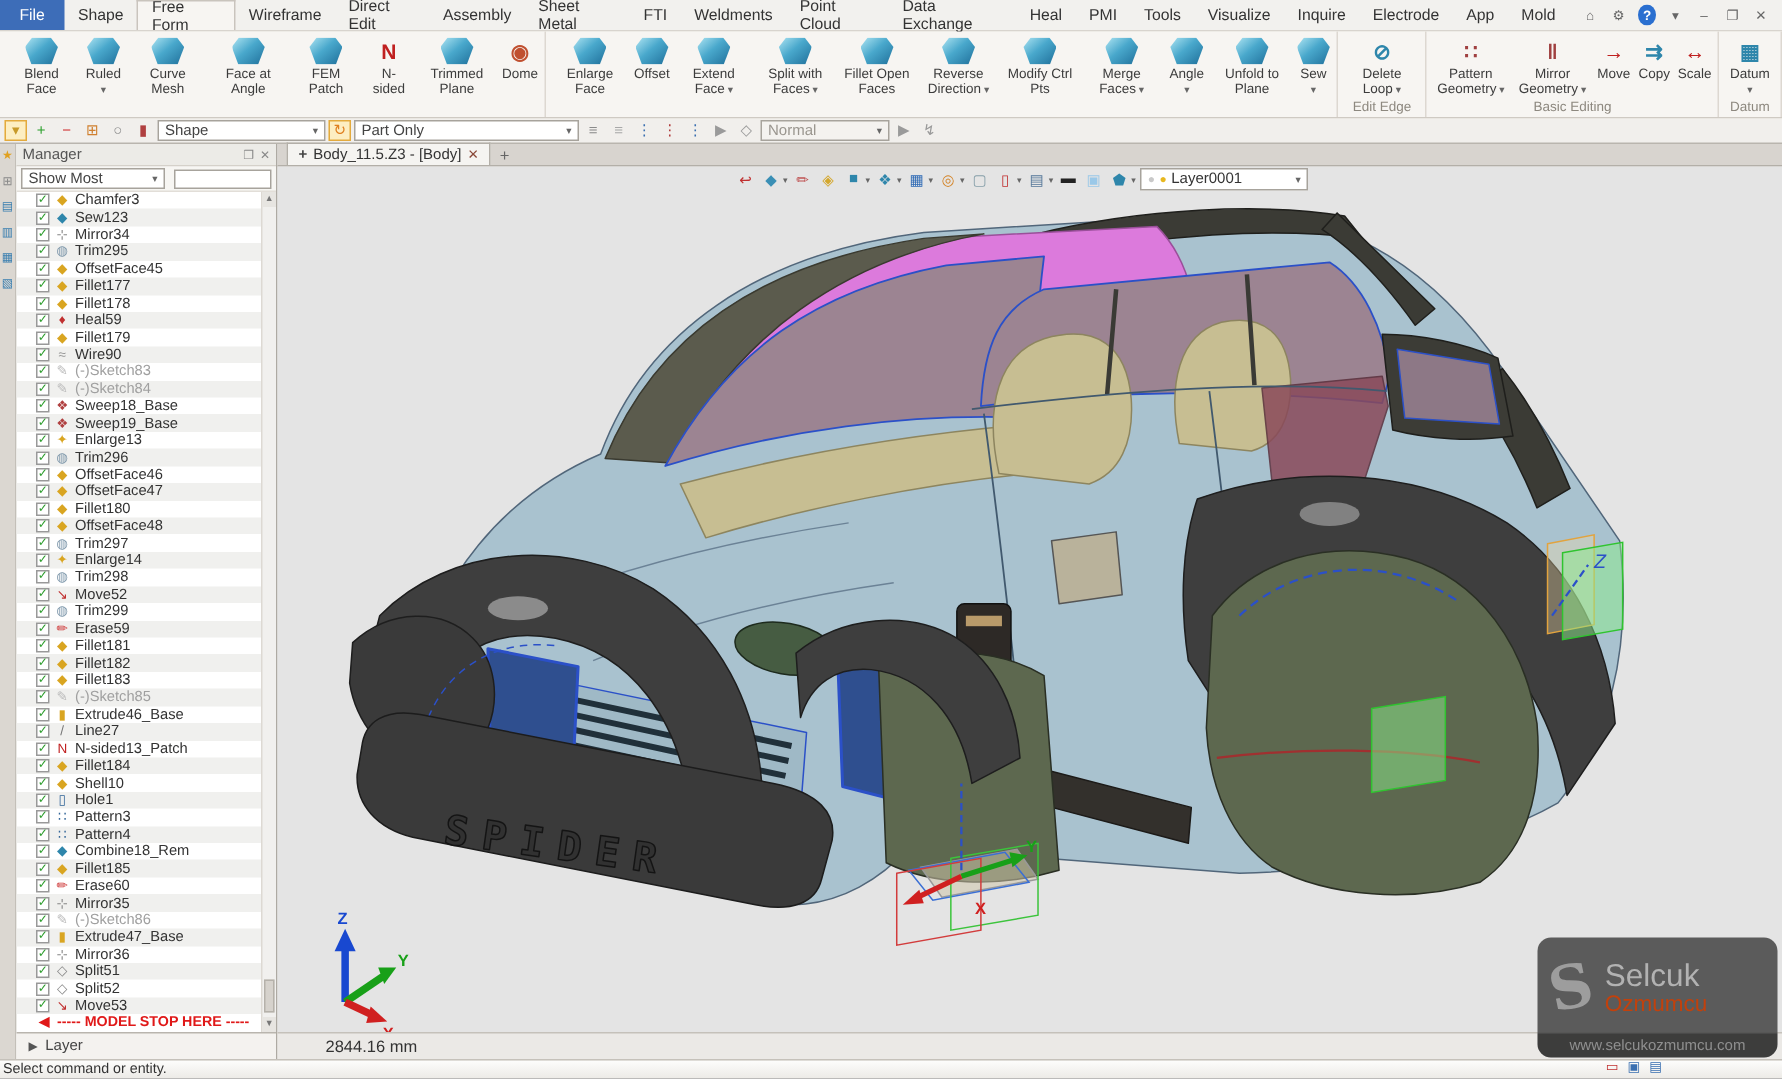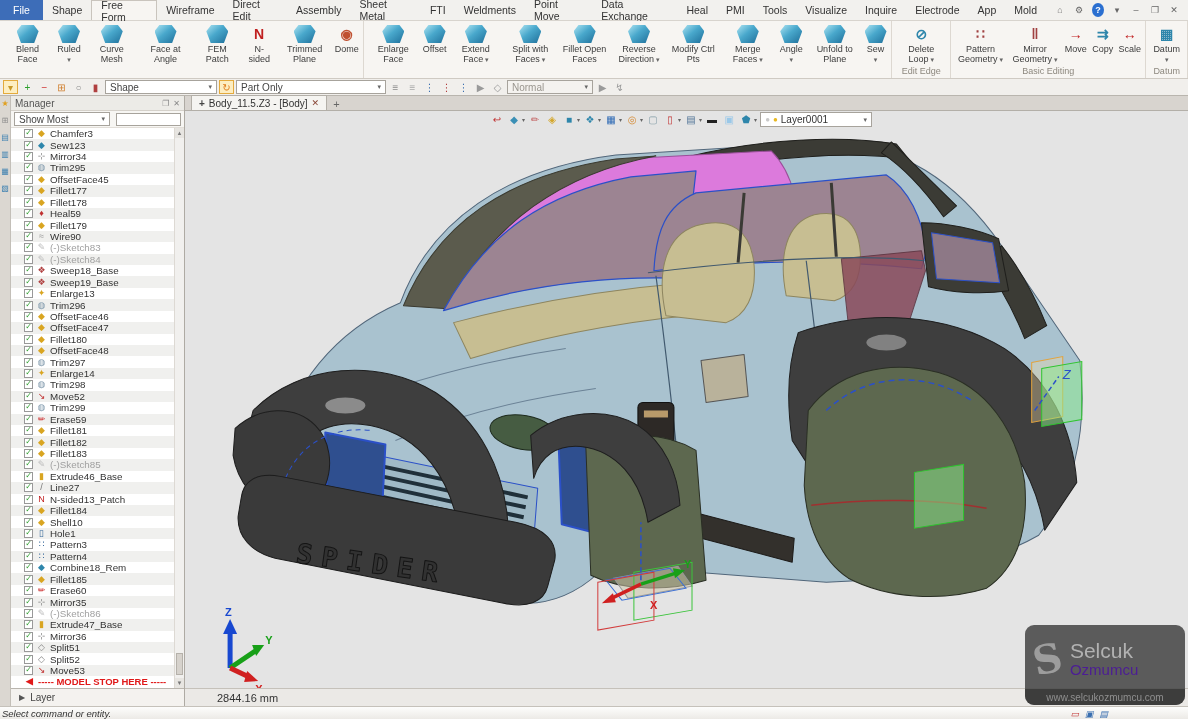--- a/index.html
+++ b/index.html
@@ -79,44 +79,44 @@
   svg.canvas{position:absolute;inset:0;width:100%;height:100%;}
 
   .dimrow{height:18px;background:#ebe9e6;border-top:1px solid #c5c1ba;display:flex;align-items:center;padding-left:32px;font-size:11px;color:#333;}
 
   .watermark{position:absolute;right:3px;bottom:1px;width:160px;height:80px;background:rgba(72,72,72,0.88);
        border-radius:9px;z-index:6;display:flex;flex-direction:column;color:#a9a9a9;overflow:hidden;}
   .wm-top{flex:1;display:flex;align-items:center;padding:4px 8px 0 8px;gap:8px;}
   .wm-logo{font-family:"DejaVu Serif",serif;font-size:40px;font-weight:bold;color:#9d9d9d;transform:rotate(-12deg);line-height:0.8;}
   .wm-names{display:flex;flex-direction:column;line-height:1.05;}
   .wm-name1{font-size:21px;color:#b2b2b2;}
-  .wm-name2{font-size:15px;color:#4c1d95;}
+  .wm-name2{font-size:15px;color:#c2410c;}
   .wm-url{height:16px;background:rgba(40,40,40,0.6);font-size:10px;color:#8f8f8f;display:flex;align-items:center;justify-content:center;}
 
-  .msgbar{height:13px;background:linear-gradient(#fdfdfc,#eceae6);border-top:1px solid #c5c1ba;display:flex;align-items:flex-end;padding:0 2px;font-size:9.5px;color:#333;font-style:italic;}
+  .msgbar{height:13px;background:linear-gradient(#fdfdfc,#eceae6);border-top:1px solid #c5c1ba;display:flex;align-items:flex-start;padding:0 2px;font-size:9.5px;color:#333;}
   .msgbar .micons{margin-left:auto;margin-right:78px;display:flex;gap:6px;}
   .msgbar .micons span{font-size:9px;line-height:1;}
 </style>
 </head>
 <body>
 
 <div id="app">
 
   <div class="menubar">
     <span id="menu-tabs" style="display:flex;align-items:stretch;">
         <span class="mtab file">File</span>
         <span class="mtab">Shape</span>
         <span class="mtab active">Free Form</span>
         <span class="mtab">Wireframe</span>
         <span class="mtab">Direct Edit</span>
         <span class="mtab">Assembly</span>
         <span class="mtab">Sheet Metal</span>
         <span class="mtab">FTI</span>
         <span class="mtab">Weldments</span>
-        <span class="mtab">Point Move</span>
+        <span class="mtab">Point Cloud</span>
         <span class="mtab">Data Exchange</span>
         <span class="mtab">Heal</span>
         <span class="mtab">PMI</span>
         <span class="mtab">Tools</span>
         <span class="mtab">Visualize</span>
         <span class="mtab">Inquire</span>
         <span class="mtab">Electrode</span>
         <span class="mtab">App</span>
         <span class="mtab">Mold</span>
       </span>

